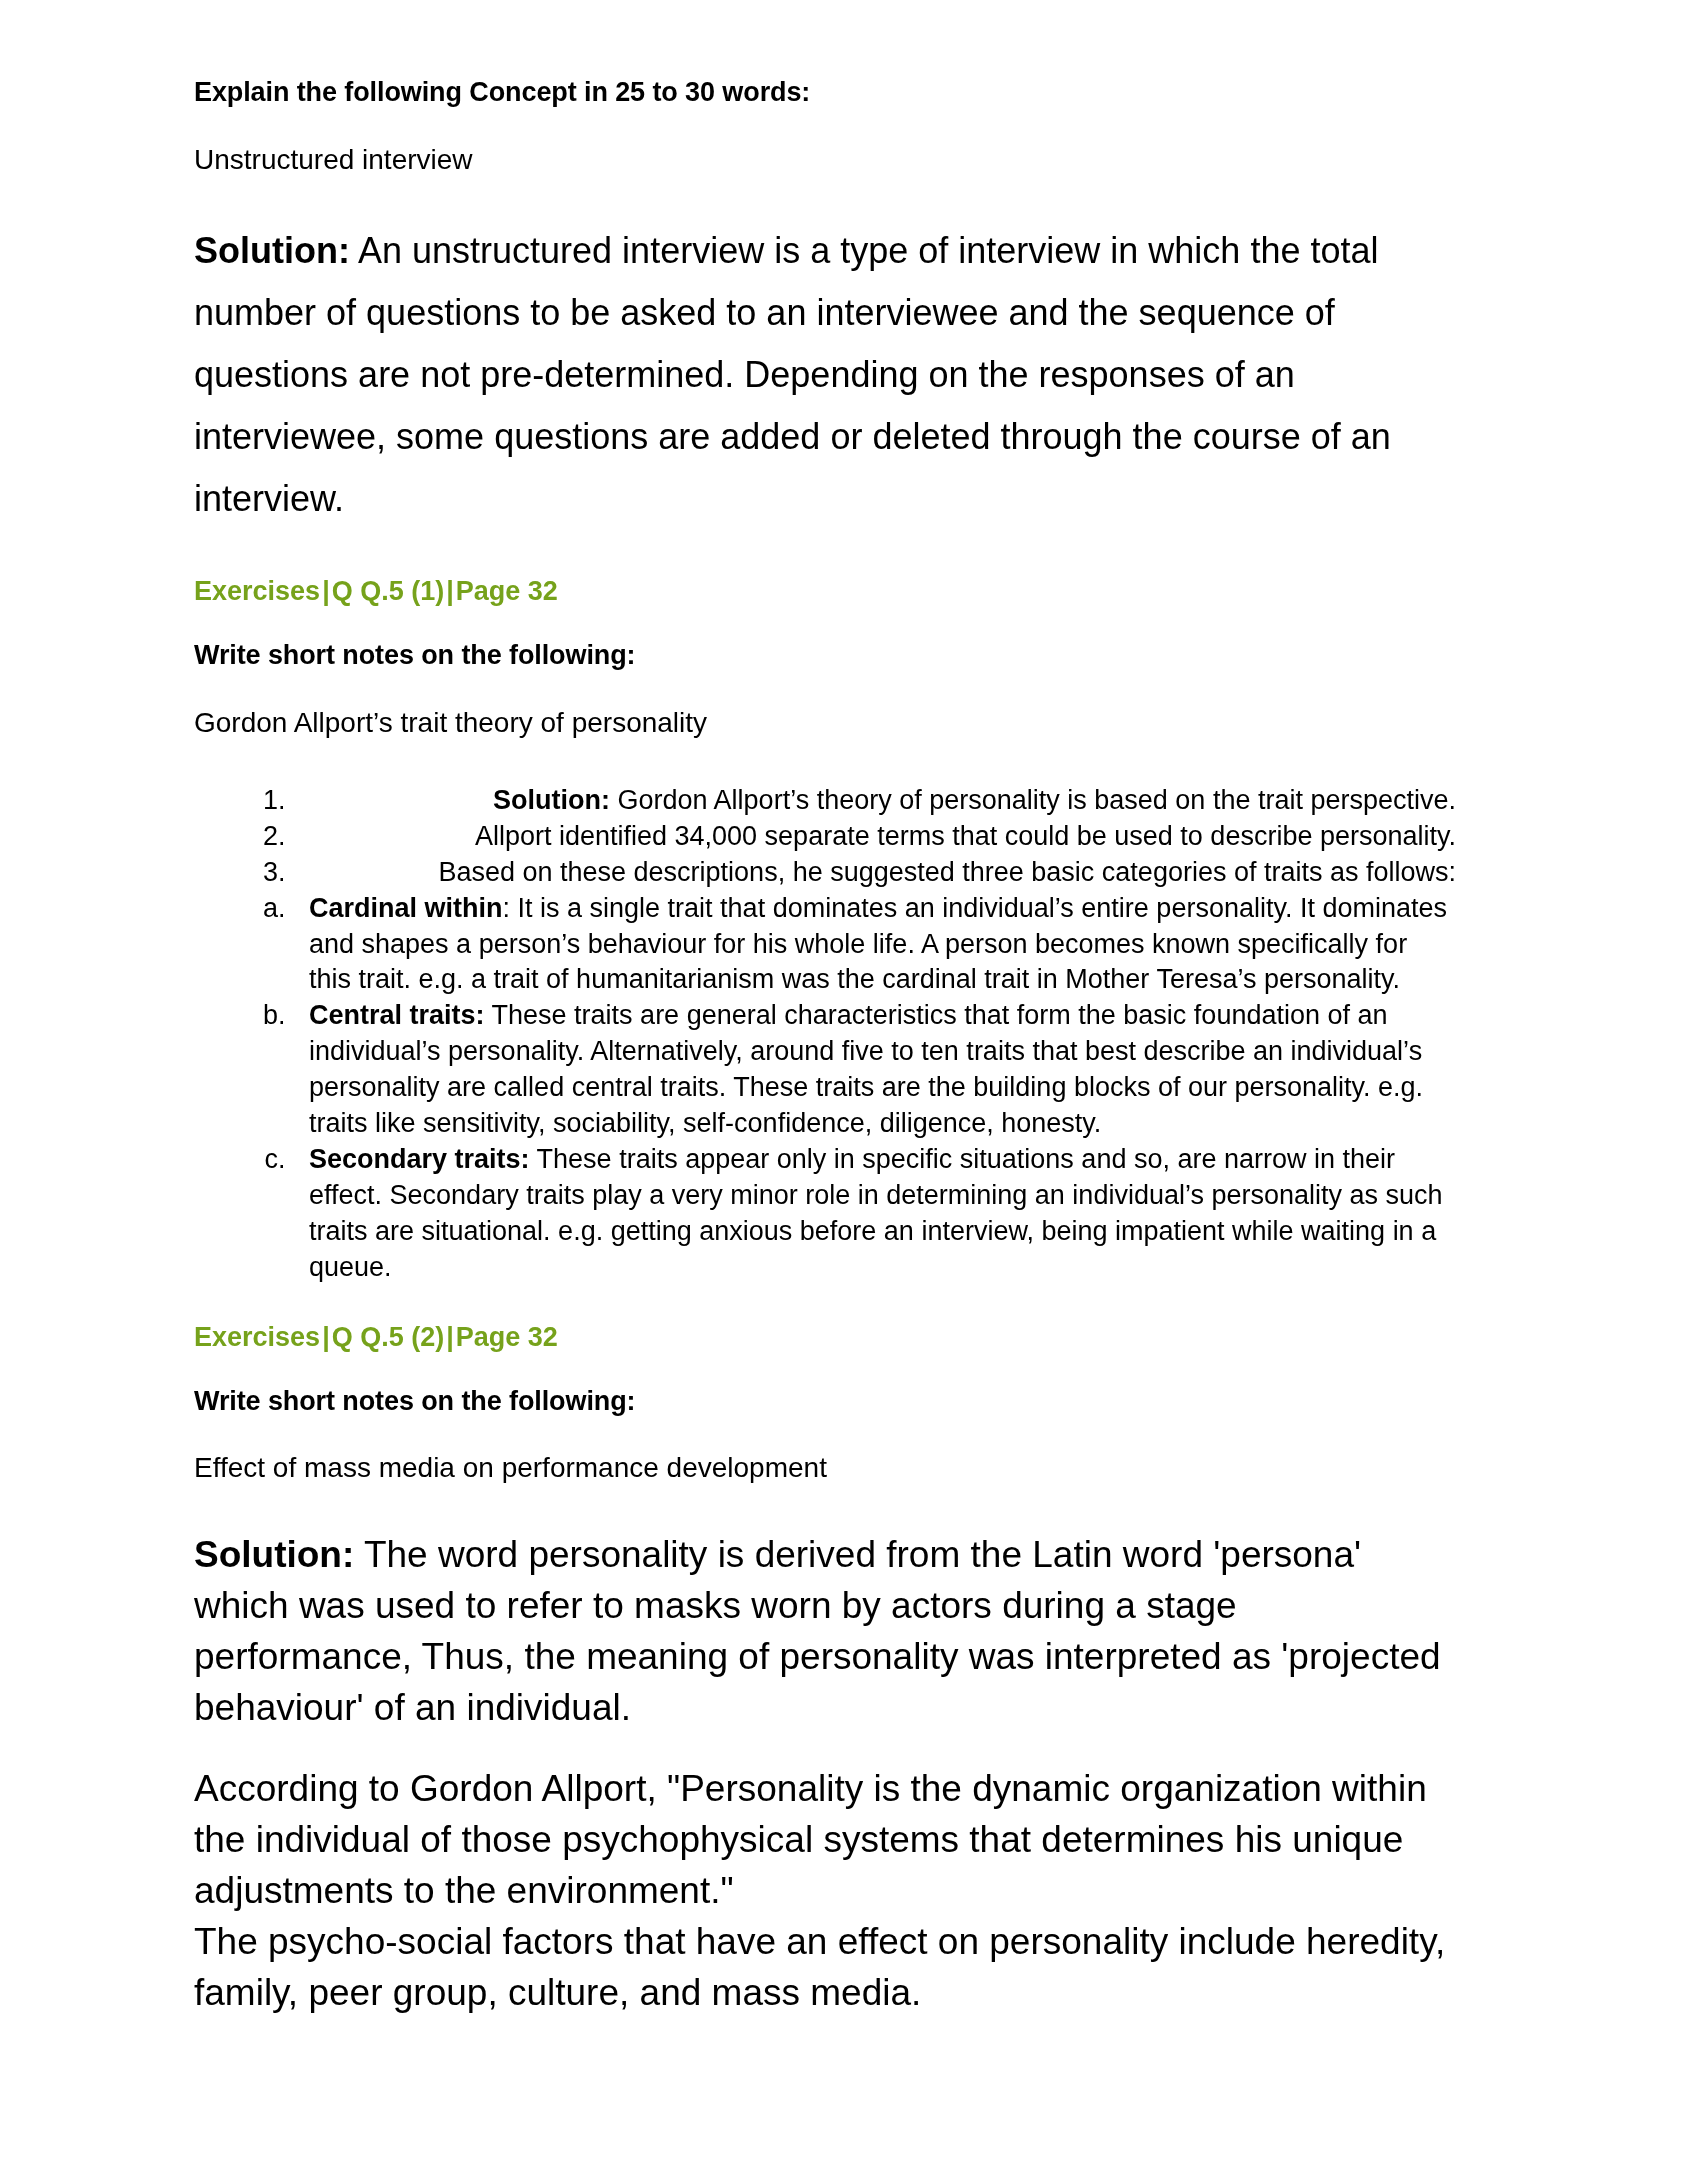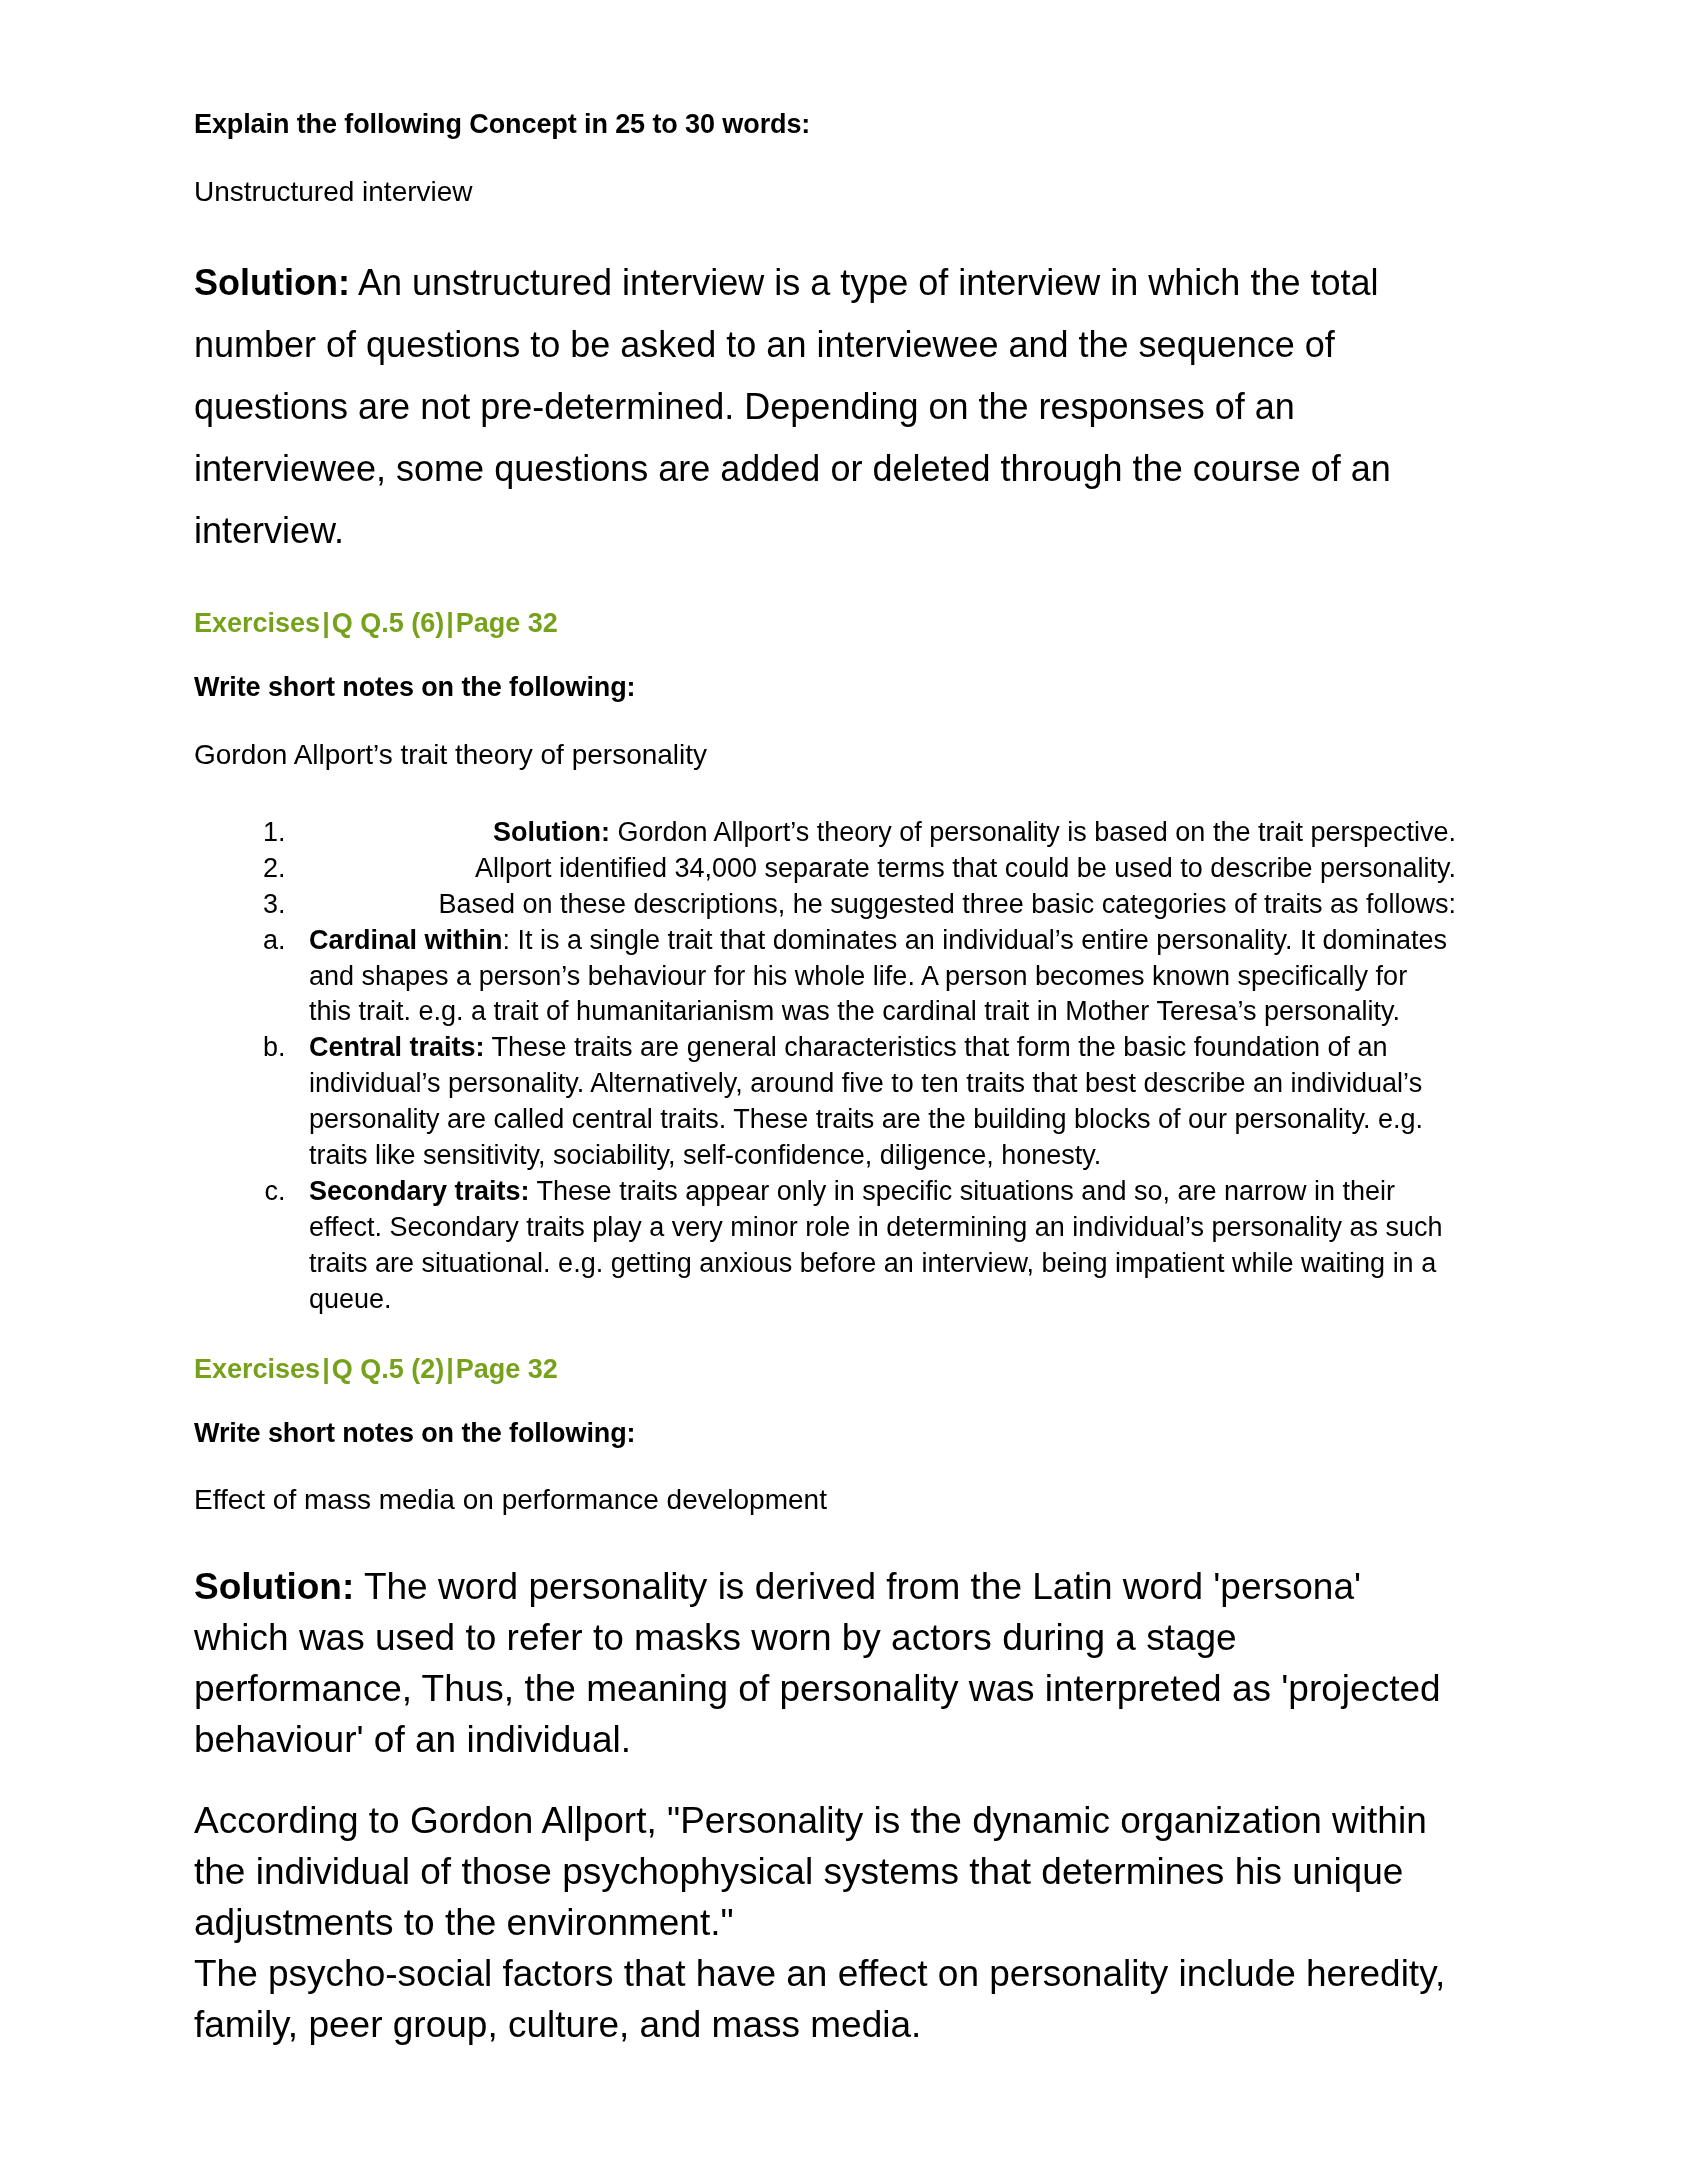--- a/index.html
+++ b/index.html
@@ -13,21 +13,21 @@
     font-family: "Liberation Sans", sans-serif;
     color: #000000;
     -webkit-font-smoothing: antialiased;
   }
   .page {
     position: relative;
     width: 1683px;
     height: 1858px;
     background: #ffffff;
     box-sizing: border-box;
-    padding: 108px 198px 0 194px;
+    padding: 76px 198px 0 194px;
   }
   .content {
     width: 1262px;
   }
 
   
   .q-head {
     font-size: 27px;
     font-weight: bold;
     line-height: 1.25;
@@ -109,21 +109,21 @@
 
 <div class="page">
   <div class="content">
 
     <h1 class="q-head">Explain the following Concept in 25 to 30 words:</h1>
 
     <p class="q-sub">Unstructured interview</p>
 
     <p class="para-loose"><b>Solution:</b><span> An unstructured interview is a type of interview in which the total number of questions to be asked to an interviewee and the sequence of questions are not pre-determined. Depending on the responses of an interviewee, some questions are added or deleted through the course of an interview.</span></p>
 
-    <p class="ex-head section-gap-top"><span>Exercises</span><span class="sep">|</span><span>Q Q.5 (6)</span><span class="sep">|</span><span>Page 32</span></p>
+    <p class="ex-head section-gap-top"><span>Exercises</span><span class="sep">|</span><span>Q Q.5 (1)</span><span class="sep">|</span><span>Page 32</span></p>
 
     <p class="q-head">Write short notes on the following:</p>
 
     <p class="q-sub">Gordon Allport’s trait theory of personality</p>
 
     <div class="list-wrap">
       <ol class="numlist">
         <li><b>Solution:</b><span> Gordon Allport’s theory of personality is based on the trait perspective.</span></li>
         <li><span>Allport identified 34,000 separate terms that could be used to describe personality.</span></li>
         <li><span>Based on these descriptions, he suggested three basic categories of traits as follows:</span></li>

